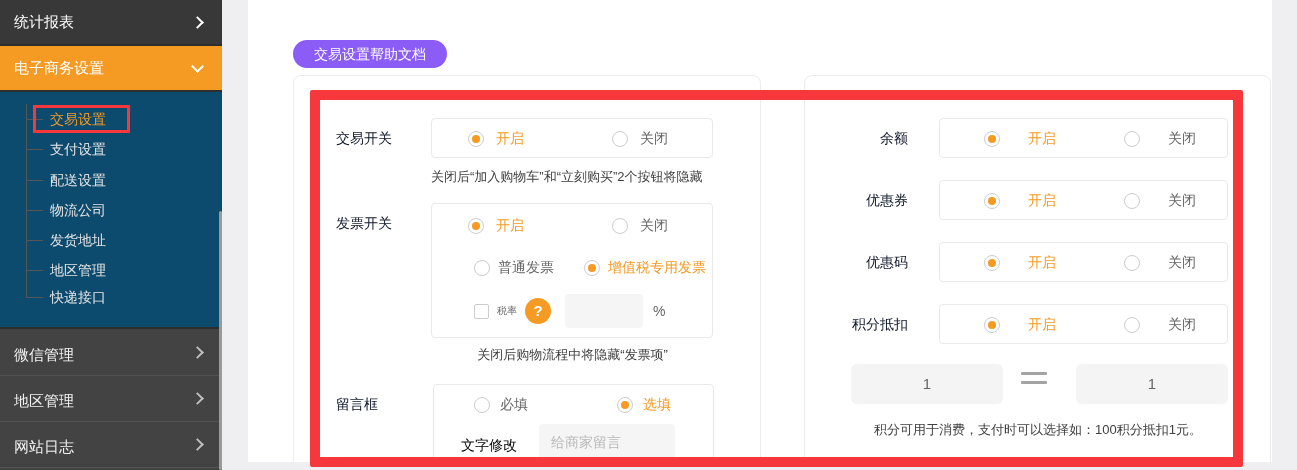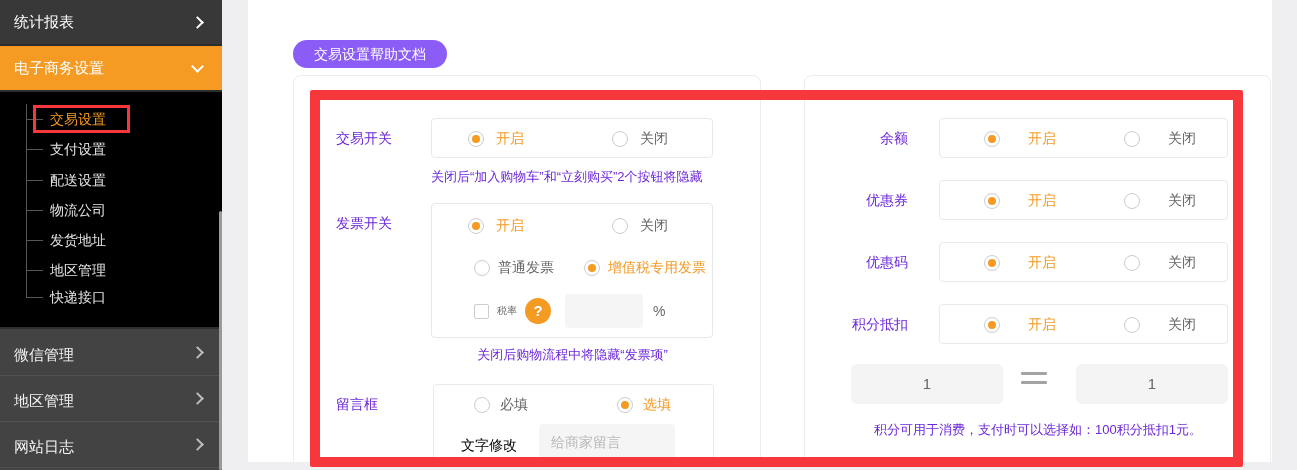--- a/index.html
+++ b/index.html
@@ -18,21 +18,21 @@
     display:flex; align-items:center; padding:0 20px 0 14px;
     color:#fff; font-size:15px; cursor:pointer;
   }
   .side-row .lbl { flex:1; }
   .row-stat { top:0; background:#383838; }
   .row-ecom { top:46px; background:#f59a23; }
   .chev { width:9px; height:9px; border-top:2px solid #fff; border-right:2px solid #fff; display:inline-block; }
   .chev.right { transform:rotate(45deg); }
   .chev.down  { transform:rotate(135deg); margin-top:-4px; }
 
-  .submenu { position:absolute; left:0; top:92px; width:222px; height:235px; background:#000000; }
+  .submenu { position:absolute; left:0; top:92px; width:222px; height:235px; background:#0c4a6e; }
   .vline { position:absolute; left:26px; top:12px; width:1px; height:193px; background:#565656; }
   .sub-item {
     position:absolute; left:0; width:222px; height:30px; line-height:30px;
     padding-left:50px; color:#e4e4e4; font-size:14px; cursor:pointer;
   }
   .sub-item .tick { position:absolute; left:26px; top:15px; width:17px; height:1px; background:#565656; }
   .sub-item.active { color:#f59a23; }
 
   .sections { position:absolute; left:0; top:329px; width:222px; height:141px; background:#434343; }
   .sec-item {
@@ -52,21 +52,21 @@
     position:absolute; left:45px; top:40px; width:154px; height:28px;
     background:#8b5cf6; border:none; border-radius:14px;
     color:#fff; font-size:14px; line-height:28px; text-align:center; cursor:pointer;
     font-family:inherit;
   }
 
   .panel { position:absolute; top:75px; background:#fff; border:1px solid #ececec; border-radius:8px; }
   .panel-left  { left:45px;  width:468px; height:400px; }
   .panel-right { left:556px; width:467px; height:400px; }
 
-  .form-label { position:absolute; height:40px; line-height:40px; color:#6d28d9; font-size:14px; }
+  .form-label { position:absolute; height:40px; line-height:40px; color:#0f172a; font-size:14px; }
   .ctl-box { position:absolute; background:#fff; border:1px solid #e9e9e9; border-radius:4px; }
 
   .radio-row { position:absolute; left:0; width:100%; display:flex; align-items:center; }
   .radio-group { display:flex; align-items:center; cursor:pointer; }
   .radio {
     width:16px; height:16px; border:1px solid #ccc; border-radius:50%;
     background:#fff; position:relative; flex:none; cursor:pointer;
   }
   .radio.on::after { content:""; position:absolute; left:3px; top:3px; width:8px; height:8px; border-radius:50%; background:#f59a23; }
   .radio-group .rlbl { font-size:14px; color:#666; }
@@ -74,21 +74,21 @@
 
   .checkbox { width:15px; height:15px; border:1px solid #ccc; border-radius:2px; background:#fff; flex:none; cursor:pointer; }
   .q-icon {
     width:26px; height:26px; border-radius:50%; background:#f59a23;
     color:#fff; font-size:15px; font-weight:bold; text-align:center; line-height:26px; flex:none; cursor:pointer;
   }
   .gray-input {
     background:#f5f5f5; border:none; border-radius:4px;
     font-size:14px; color:#555; font-family:inherit;
   }
-  .helper { position:absolute; font-size:13px; color:#6d28d9; }
+  .helper { position:absolute; font-size:13px; color:#404040; }
 
   .ratio-input {
     position:absolute; width:152px; height:40px; background:#f4f4f4; border-radius:6px;
     text-align:center; line-height:40px; font-size:15px; color:#666;
   }
   .equals { position:absolute; width:26px; }
   .equals .bar { height:3px; background:#a3a3a3; border-radius:1px; }
   .equals .bar + .bar { margin-top:6px; }
 
   .msg-input {

